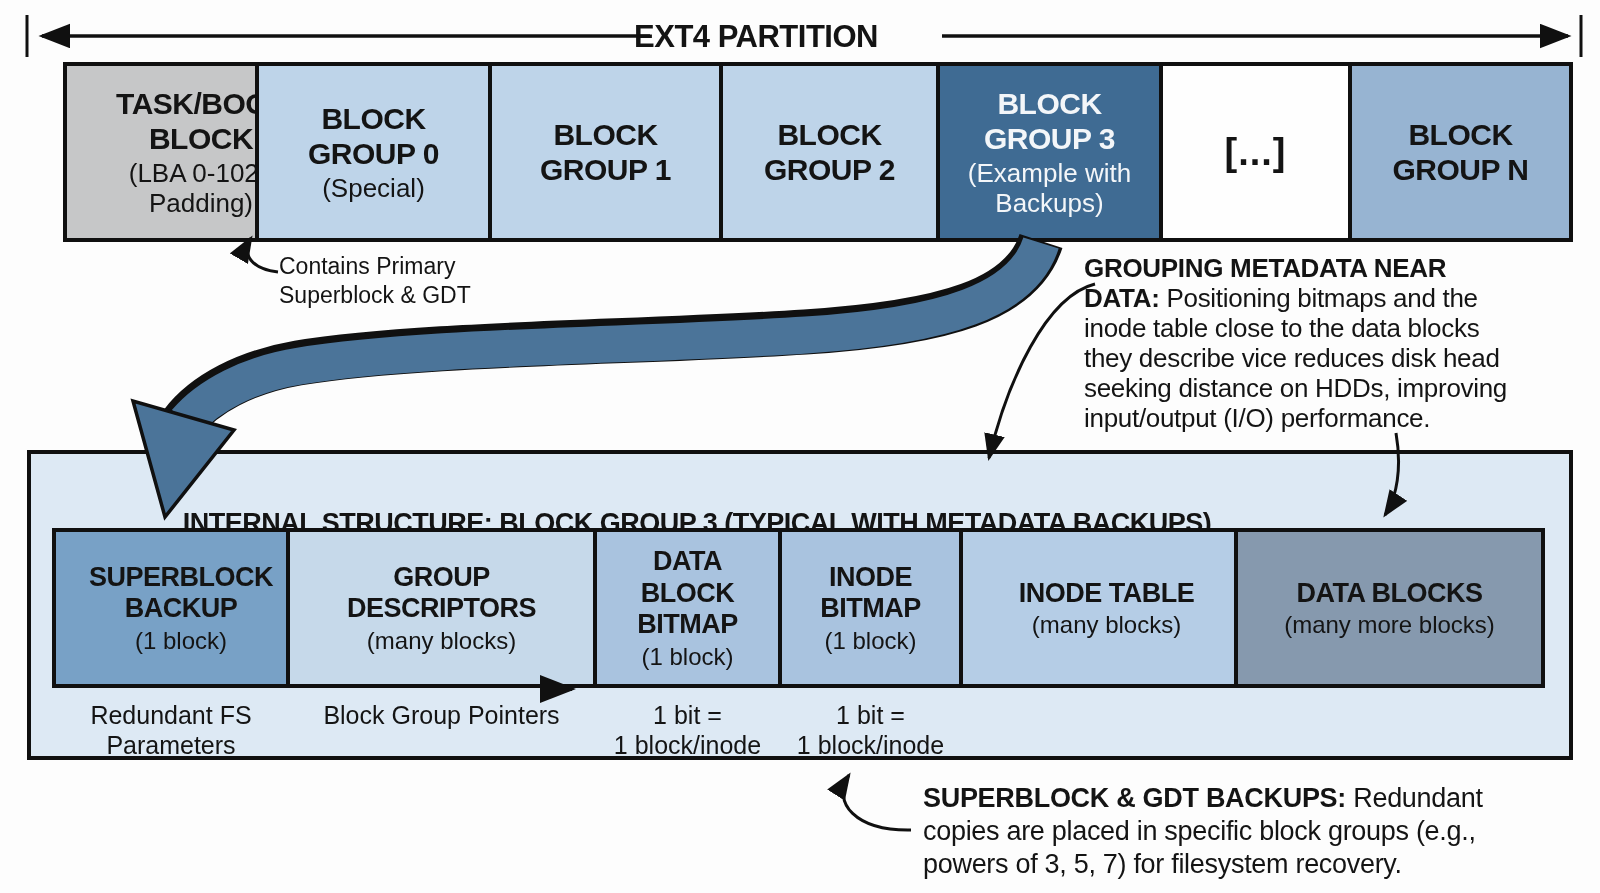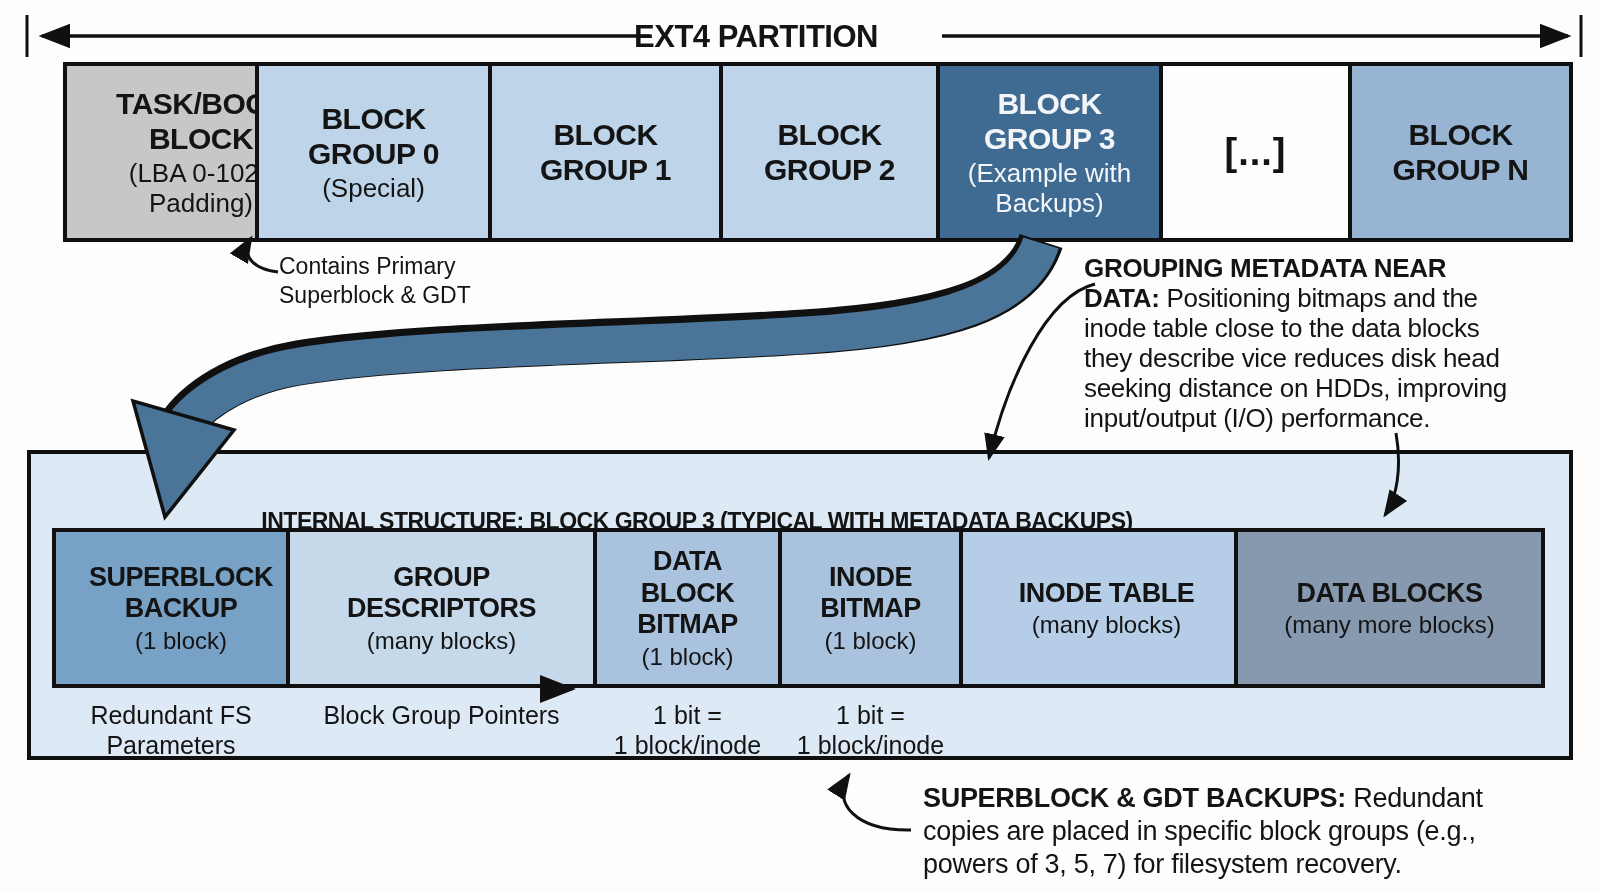--- a/index.html
+++ b/index.html
@@ -33,21 +33,21 @@
     position:absolute;left:0;top:19px;width:1512px;text-align:center;
     font-weight:bold;font-size:31px;letter-spacing:-0.5px;
   }
   
   .internal-box{
     position:absolute;left:27px;top:450px;width:1546px;height:310px;
     box-sizing:border-box;border:4px solid #101010;background:#dde9f4;
   }
   .internal-title{
     position:absolute;left:27px;top:471px;width:1340px;text-align:center;
-    font-weight:bold;font-size:23px;letter-spacing:-0.5px;margin-top:37px;
+    font-weight:bold;font-size:27px;letter-spacing:-0.5px;margin-top:37px;
   }
   .in-blk{top:528px;height:160px;}
   .in-blk .t{font-size:27px;line-height:1.17;}
   .in-blk .s{font-size:24px;line-height:1.1;}
   .ib1{left:52px;width:258px;}
   .ib2{left:286px;width:311px;}
   .ib3{left:593px;width:189px;}
   .ib4{left:778px;width:185px;}
   .ib5{left:959px;width:279px;}
   .ib6{left:1234px;width:311px;}

